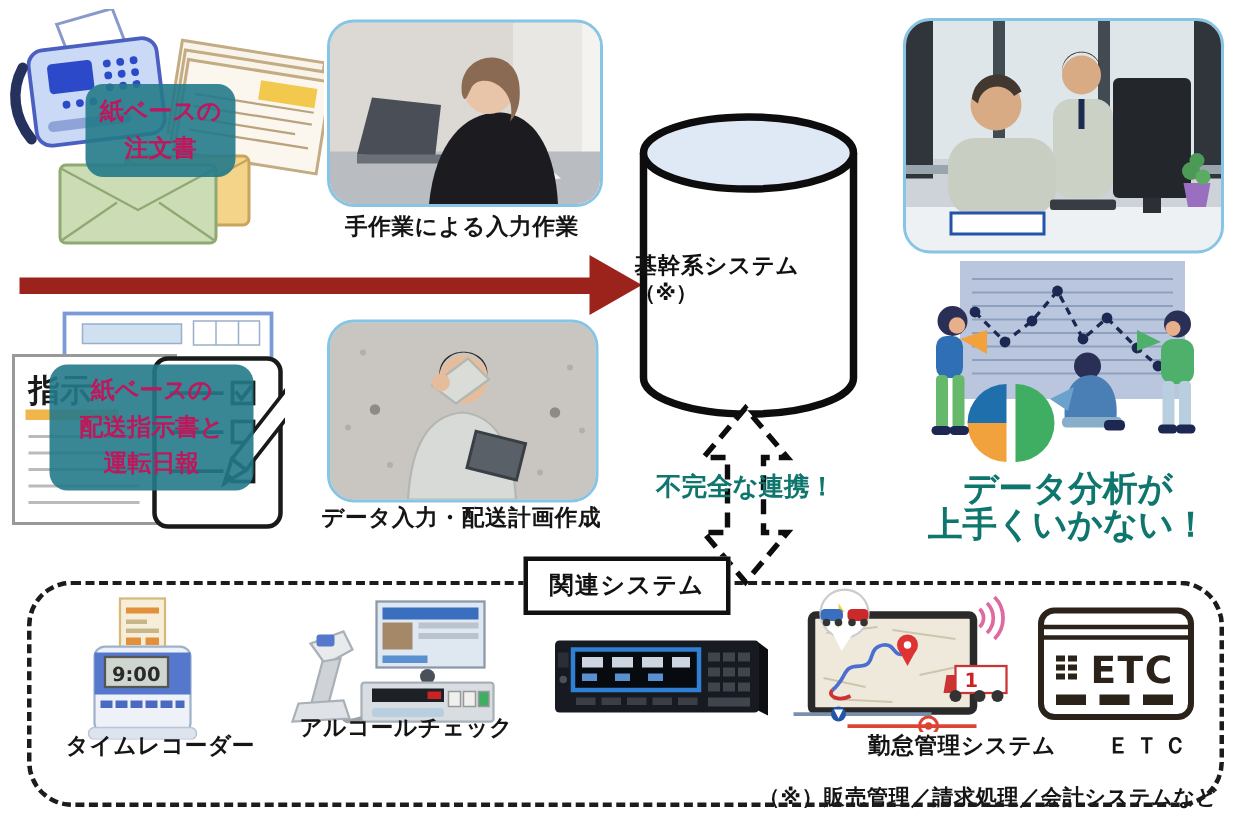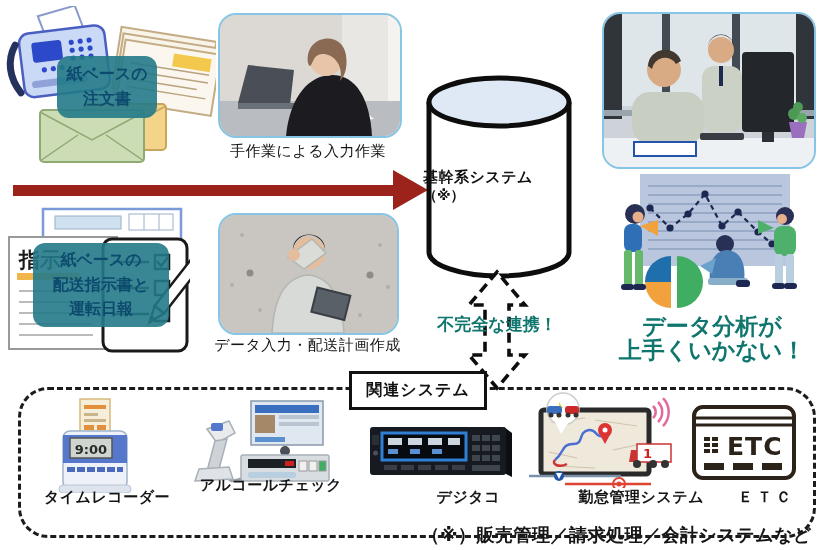--- a/index.html
+++ b/index.html
@@ -1,33 +1,33 @@
 <!DOCTYPE html>
 <html><head>
 <meta charset="utf-8">
 <style>
   html,body{margin:0;padding:0;background:#fff;}
   #canvas{position:relative;width:825px;height:550px;background:#ffffff;overflow:hidden;
           font-family:"DejaVu Sans","Liberation Sans",sans-serif;color:#111;}
   .abs{position:absolute;}
   .photo{border:2px solid #86c5e6;border-radius:18px;overflow:hidden;background:#ddd;}
   .photo svg{display:block;}
-  .cap{font-weight:normal;color:#151515;text-align:center;font-size:15px;letter-spacing:0.5px;}
-  .teal-label{background:rgba(36,122,138,0.90);border-radius:12px;color:#0c4a6e;font-weight:bold;
+  .cap{font-weight:bold;color:#151515;text-align:center;font-size:15px;letter-spacing:0.5px;}
+  .teal-label{background:rgba(36,122,138,0.90);border-radius:12px;color:#be185d;font-weight:bold;
               text-align:center;display:flex;flex-direction:column;justify-content:center;
               font-size:16px;line-height:1.55;z-index:6;}
   .alert{color:#0f766e;font-weight:bold;text-align:center;z-index:7;}
   .sys-box{background:#fff;border:3px solid #111;text-align:center;font-weight:bold;
            font-size:16px;display:flex;align-items:center;justify-content:center;z-index:5;letter-spacing:1px;}
   .dashed-box{border:3px dashed #1c1c1c;border-radius:30px;background:transparent;z-index:1;}
   .item-label{font-weight:bold;font-size:15px;text-align:right;color:#151515;letter-spacing:0.5px;}
   .cyl-text{font-weight:bold;z-index:4;}
   .cyl-text .l1{font-size:15px;letter-spacing:0.5px;}
   .cyl-text .l2{font-size:14px;}
-  .footnote{font-weight:bold;font-size:18px;text-align:right;color:#151515;letter-spacing:0.5px;}
+  .footnote{font-weight:bold;font-size:14px;text-align:right;color:#151515;letter-spacing:0.5px;}
 </style>
 </head>
 <body>
 
 <div id="canvas">
 
   <svg class="abs" style="left:4px;top:6px;z-index:2" width="212" height="158" viewBox="0 0 212 158">
 
     <g transform="rotate(9 160 60)">
       <rect x="112" y="28" width="96" height="62" fill="#f9f4ea" stroke="#c3ab84" stroke-width="2"></rect>
@@ -365,21 +365,20 @@
         <rect x="114" y="22" width="8" height="6"></rect>
         <rect x="124" y="22" width="8" height="6"></rect>
       <rect x="104" y="32" width="8" height="6"></rect>
         <rect x="114" y="32" width="8" height="6"></rect>
         <rect x="124" y="32" width="8" height="6"></rect>
       <rect x="104" y="42" width="28" height="6"></rect>
     </g>
     <rect x="4" y="12" width="7" height="10" fill="#2a2f36"></rect>
     <circle cx="7.5" cy="30" r="2.5" fill="#4a5058"></circle>
   </svg>
-  <div class="item-label abs" style="left:375px;top:488px;width:125px;z-index:2">デジタコ</div>
 
   <svg class="abs" style="left:525px;top:392px;z-index:2" width="158" height="96" viewBox="0 0 158 96">
     <rect x="16" y="18" width="108" height="64" rx="3" fill="#efe9dc" stroke="#2a2a2a" stroke-width="5"></rect>
     <g stroke="#cfc4ae" stroke-width="1.2">
       <line x1="26" y1="30" x2="60" y2="26"></line>
         <line x1="70" y1="28" x2="112" y2="34"></line>
       <line x1="24" y1="60" x2="52" y2="66"></line>
         <line x1="88" y1="58" x2="116" y2="52"></line>
       <line x1="30" y1="74" x2="70" y2="76"></line>
     </g>

